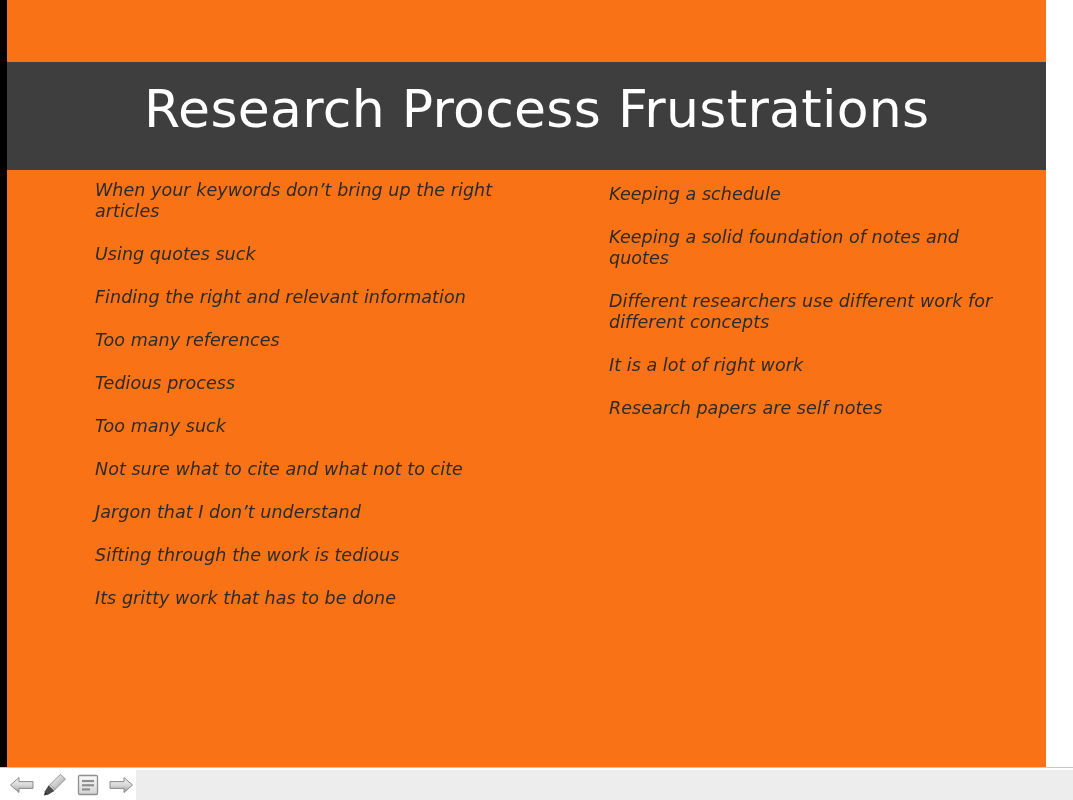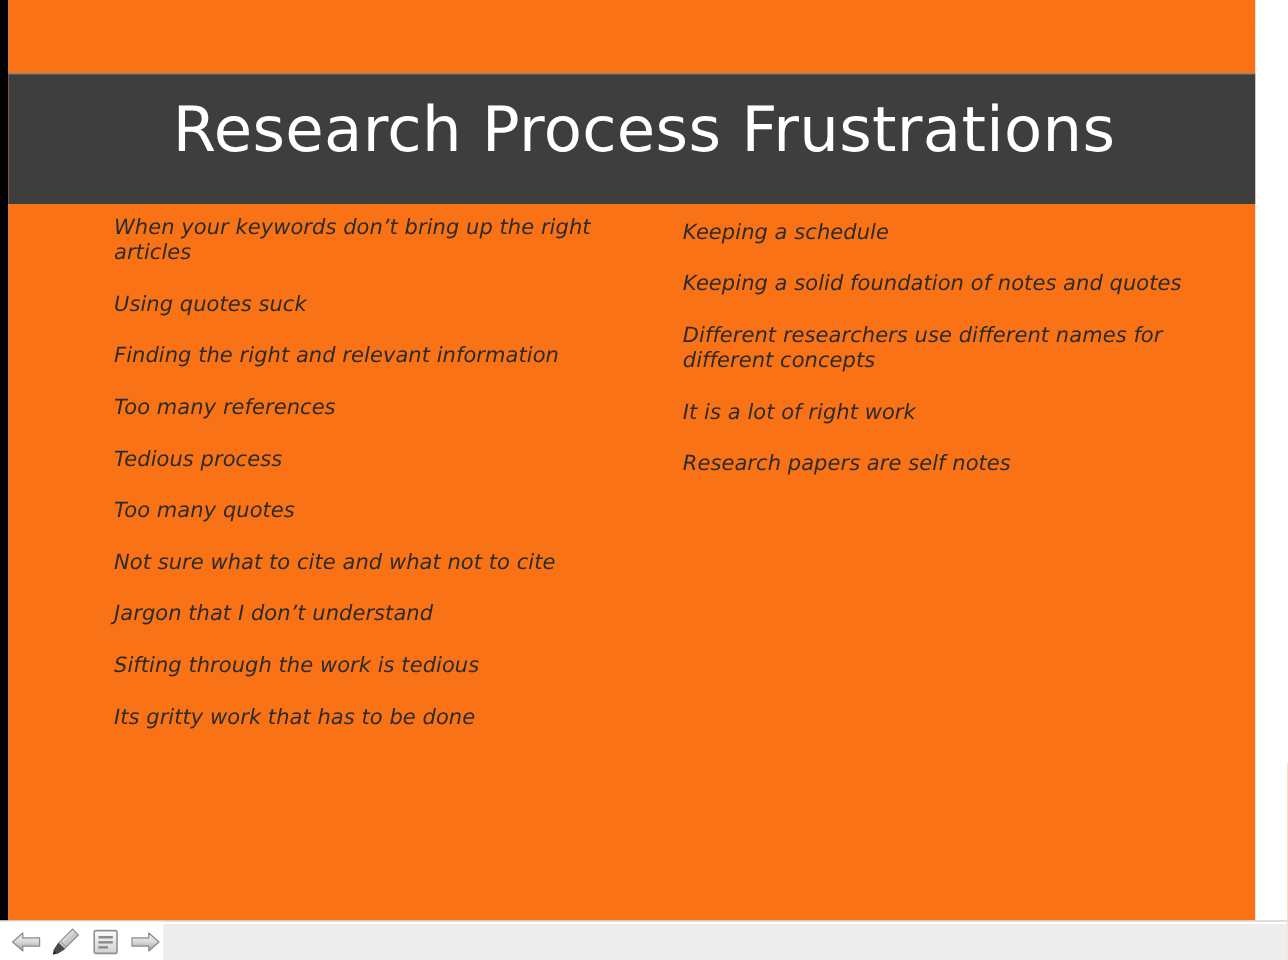--- a/index.html
+++ b/index.html
@@ -100,21 +100,21 @@
   .bullet-item {
     color: #2b2b2b;
     font-size: 17.5px;
     line-height: 21px;
     font-weight: 400;
     font-family: "DejaVu Sans", sans-serif;
     letter-spacing: 0.05px;
     font-style: italic;
   }
   .col-left .bullet-item { margin-bottom: 22px; }
-  .col-right .bullet-item { margin-bottom: 22px; }
+  .col-right .bullet-item { margin-bottom: 22px; margin-left: 40px; }
 
   .col-right { padding-top: 4px; }
 
   
   .toolbar {
     position: absolute;
     left: 0;
     top: 770px;
     width: 1073px;
     height: 30px;
@@ -169,30 +169,30 @@
       <div class="slide-title">Research Process Frustrations</div>
     </div>
 
     <div class="body-area">
       <div class="bullet-col col-left">
           <div class="bullet-item">When your keywords don’t bring up the right articles</div>
           <div class="bullet-item">Using quotes suck</div>
           <div class="bullet-item">Finding the right and relevant information</div>
           <div class="bullet-item">Too many references</div>
           <div class="bullet-item">Tedious process</div>
-          <div class="bullet-item">Too many quotes</div>
+          <div class="bullet-item">Too many suck</div>
           <div class="bullet-item">Not sure what to cite and what not to cite</div>
           <div class="bullet-item">Jargon that I don’t understand</div>
           <div class="bullet-item">Sifting through the work is tedious</div>
           <div class="bullet-item">Its gritty work that has to be done</div>
         </div>
       <div class="bullet-col col-right">
           <div class="bullet-item">Keeping a schedule</div>
           <div class="bullet-item">Keeping a solid foundation of notes and quotes</div>
-          <div class="bullet-item">Different researchers use different names for different concepts</div>
+          <div class="bullet-item">Different researchers use different work for different concepts</div>
           <div class="bullet-item">It is a lot of right work</div>
           <div class="bullet-item">Research papers are self notes</div>
         </div>
     </div>
 
   </div>
 
   <div class="toolbar-divider"></div>
   <div class="toolbar"></div>
   <div class="toolbar-white-left"></div>

